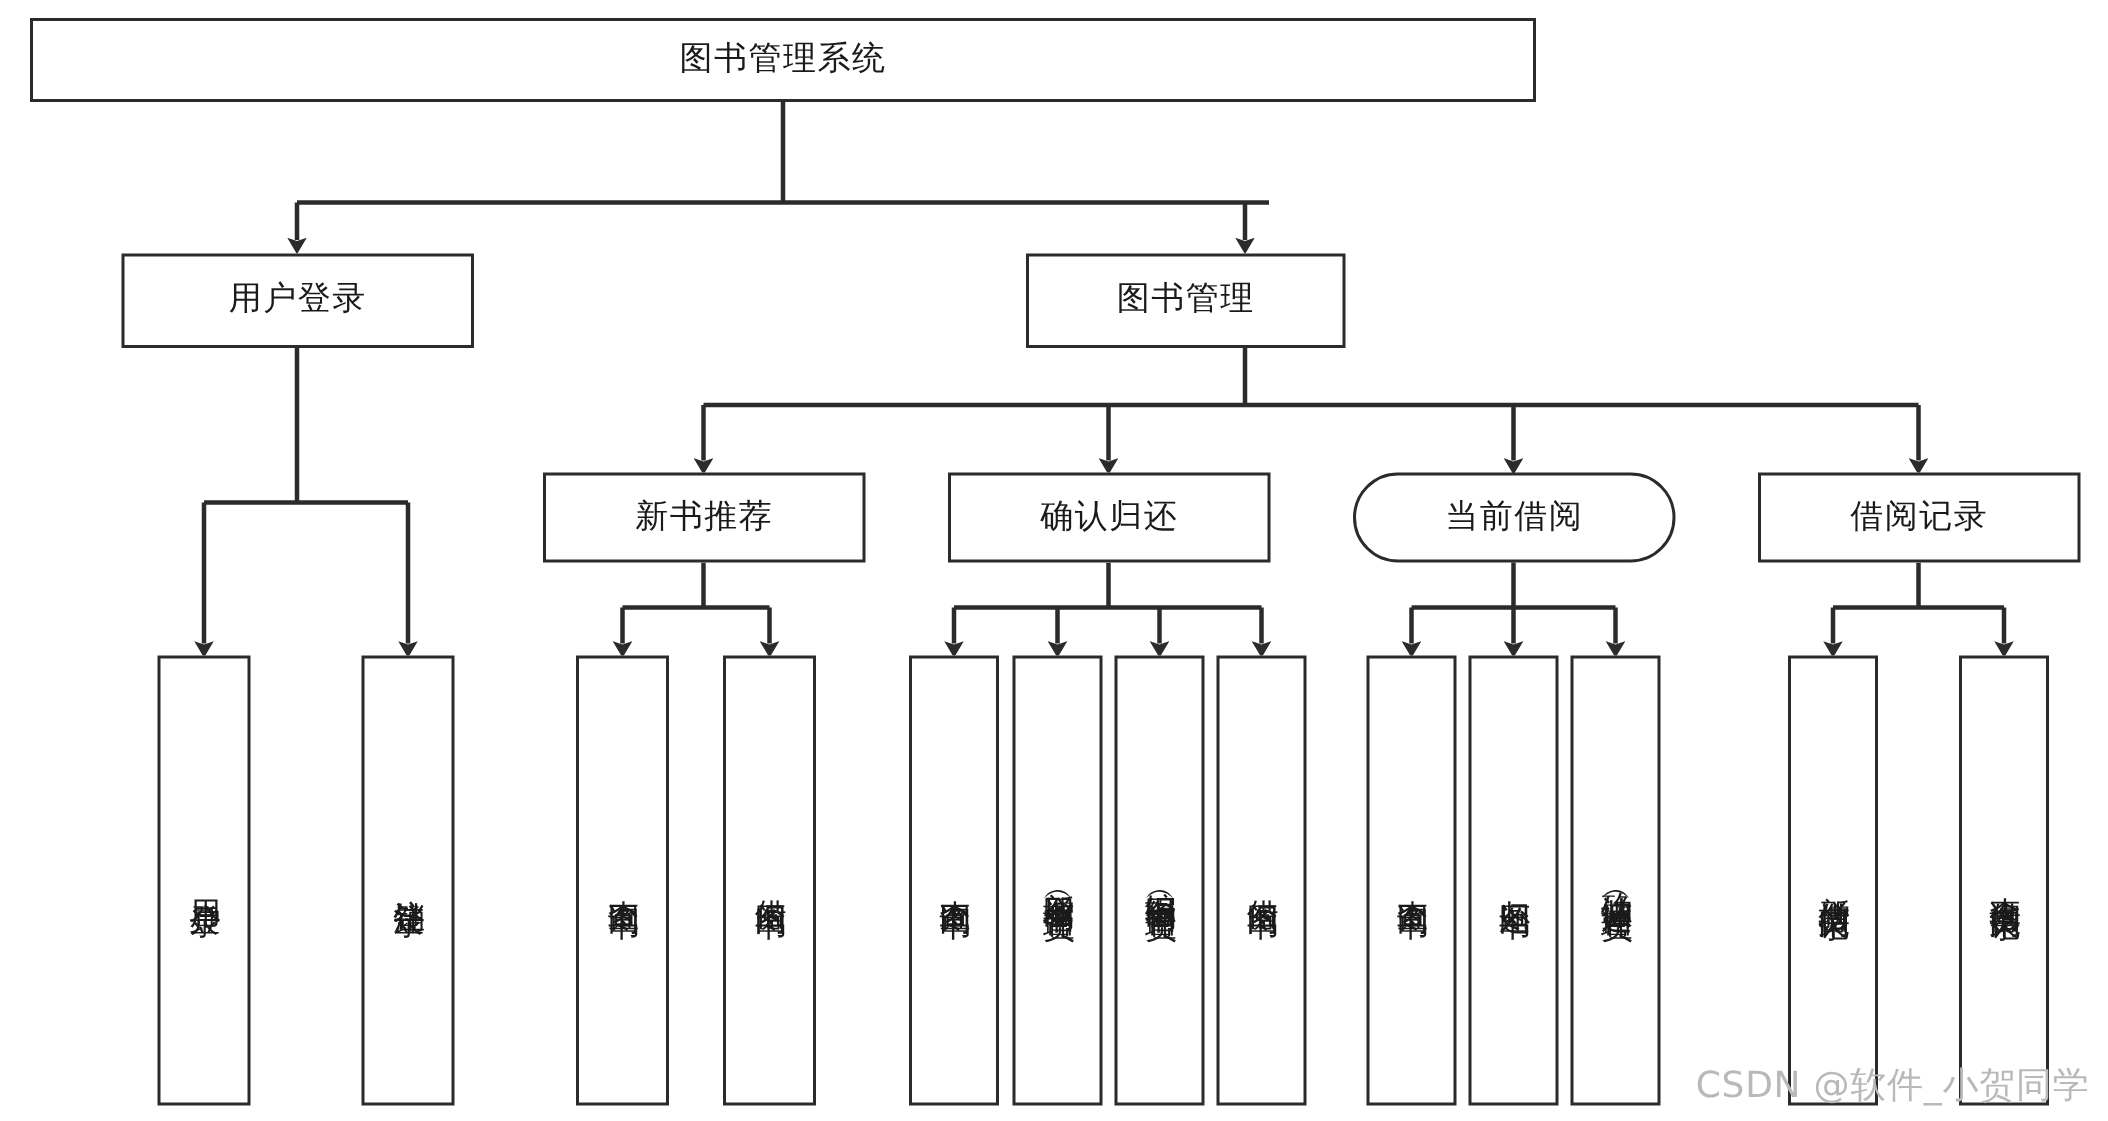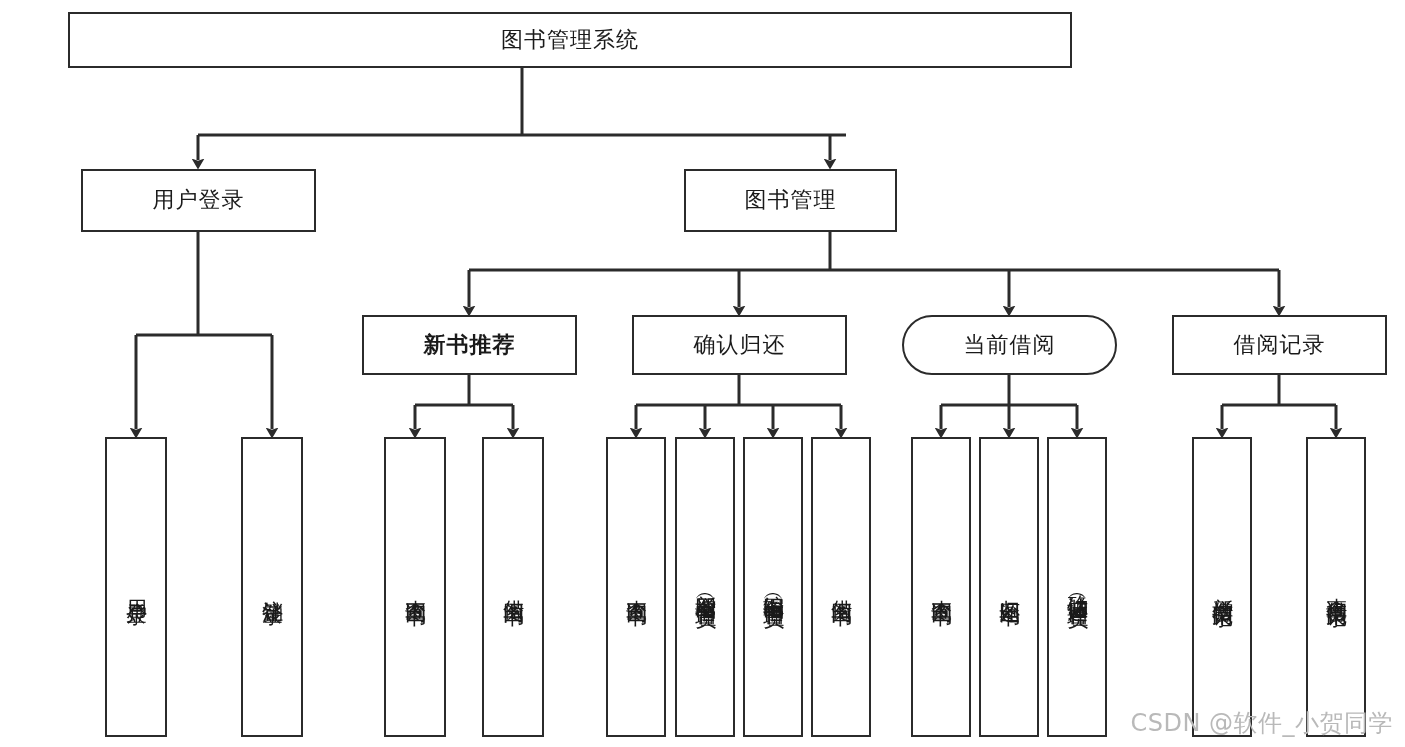--- a/index.html
+++ b/index.html
@@ -119,32 +119,32 @@
       <path d="M1009,405 L1009,429" marker-end="url(#arrow)"></path>
       <path d="M1077,405 L1077,429" marker-end="url(#arrow)"></path>
 
       <path d="M1279,375 L1279,405"></path>
       <path d="M1222,405 L1336,405"></path>
       <path d="M1222,405 L1222,429" marker-end="url(#arrow)"></path>
       <path d="M1336,405 L1336,429" marker-end="url(#arrow)"></path>
     </g>
   </svg>
 
-  <div class="node horizontal" style="left:20px; top:12px; width:1004px; height:56px;margin-left:48px;">
+  <div class="node horizontal" style="left:20px; top:12px; width:1004px; height:56px;">
     <span class="label">图书管理系统</span>
   </div>
 
   <div class="node horizontal" style="left:81px; top:169px; width:235px; height:63px;">
     <span class="label">用户登录</span>
   </div>
   <div class="node horizontal" style="left:684px; top:169px; width:213px; height:63px;">
     <span class="label">图书管理</span>
   </div>
 
-  <div class="node horizontal" style="left:362px; top:315px; width:215px; height:60px;font-weight:bold;">
+  <div class="node horizontal" style="left:362px; top:315px; width:215px; height:60px;">
     <span class="label">新书推荐</span>
   </div>
   <div class="node horizontal" style="left:632px; top:315px; width:215px; height:60px;">
     <span class="label">确认归还</span>
   </div>
   <div class="node horizontal" style="left:902px; top:315px; width:215px; height:60px;border-radius:30px;">
     <span class="label">当前借阅</span>
   </div>
   <div class="node horizontal" style="left:1172px; top:315px; width:215px; height:60px;">
     <span class="label">借阅记录</span>

